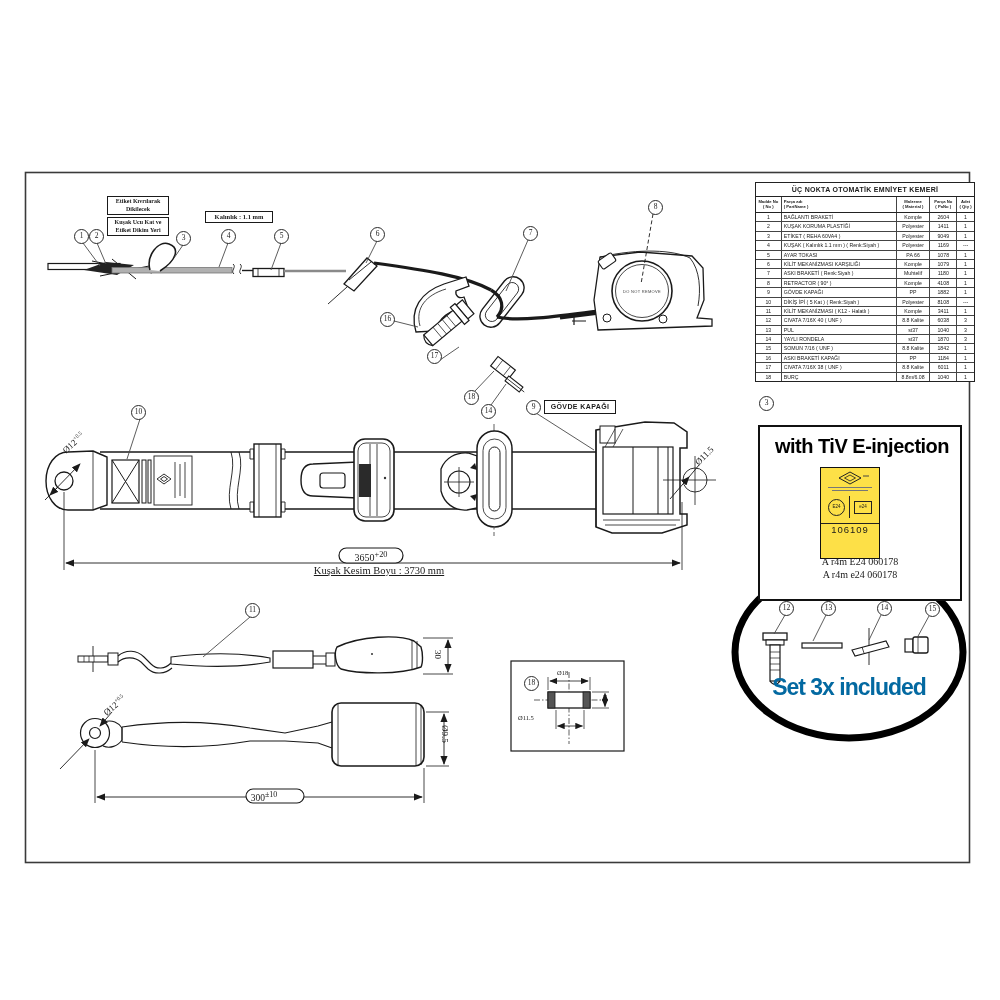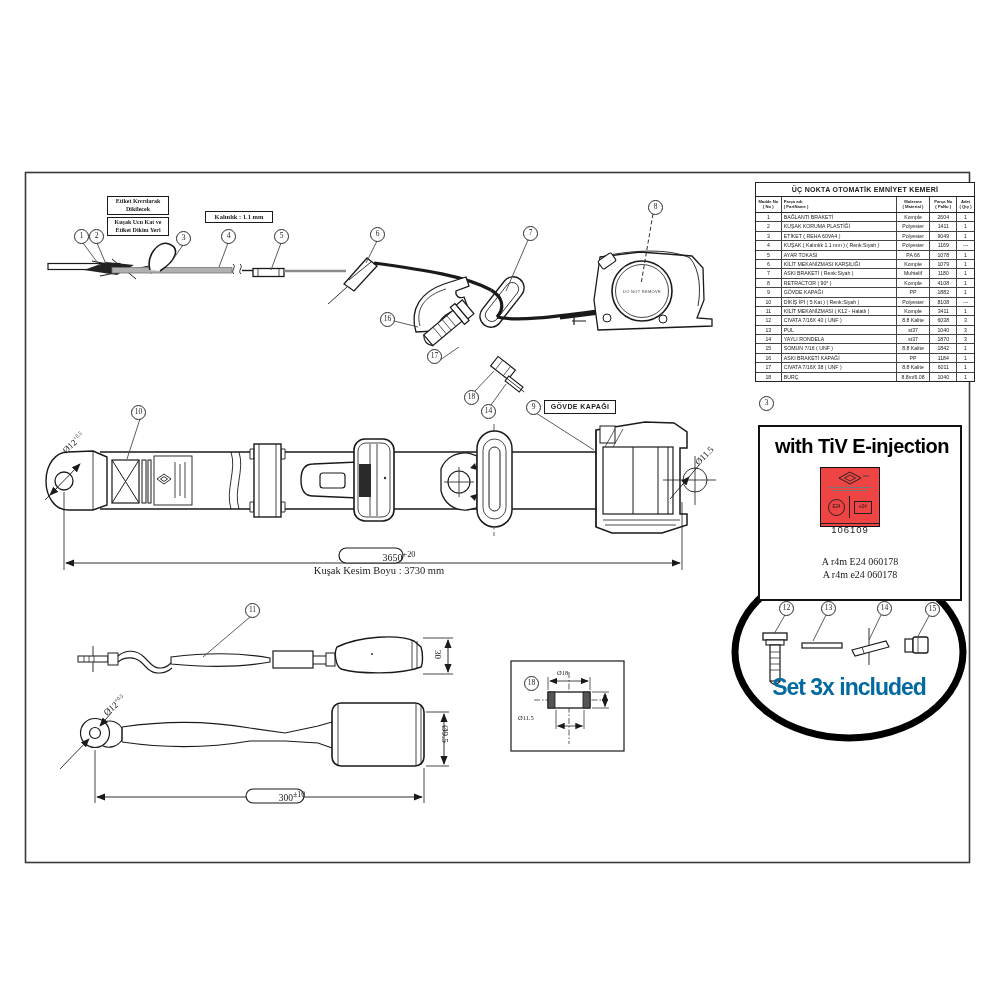--- a/index.html
+++ b/index.html
@@ -11,22 +11,22 @@
   .notebox{position:absolute;border:1.4px solid #1a1a1a;background:#fff;text-align:center;
            font-size:6px;font-weight:bold;line-height:1.25;padding:1px 2px;}
   
   .callout{position:absolute;width:13px;height:13px;border:1px solid #2a2a2a;border-radius:50%;
            background:#fff;font-size:7.5px;line-height:12px;text-align:center;
            font-family:"Liberation Serif",serif;}
   
   .dim{position:absolute;font-size:9px;white-space:nowrap;}
   .dim sup{font-size:5.5px;}
   .rot{transform-origin:left top;}
-  .oval-label{position:absolute;text-align:center;font-size:10px;white-space:nowrap;padding-left:28px;}
-  .underline{}
+  .oval-label{position:absolute;text-align:center;font-size:10px;white-space:nowrap;}
+  .underline{text-decoration:underline;}
   
   .boxlabel{position:absolute;border:1px solid #1a1a1a;background:#fff;text-align:center;
             font-family:"Liberation Sans",sans-serif;font-size:7px;font-weight:bold;
             letter-spacing:.4px;line-height:11px;}
   .tinytext{position:absolute;font-family:"Liberation Sans",sans-serif;color:#444;
             text-align:center;}
   
   .ptable{position:absolute;left:755px;top:182px;width:220px;background:#fff;
           border:1px solid #222;box-sizing:border-box;font-family:"Liberation Sans",sans-serif;}
   .pt-title{height:13px;border-bottom:1px solid #222;font-size:7px;font-weight:bold;
@@ -42,22 +42,22 @@
   .pcell.c1{width:116px;text-align:left;padding-left:2px;}
   .pcell.c2{width:34px;}
   .pcell.c3{width:27px;}
   .pcell.c4{width:17px;border-right:none;}
   
   .tivbox{position:absolute;left:758px;top:392px;width:204px;height:176px;border:2px solid #111;
           background:#fff;box-sizing:border-box;margin-top:33px;}
   .tiv-title{position:absolute;left:6px;top:8px;width:192px;text-align:center;
              font-family:"Liberation Sans",sans-serif;font-weight:bold;font-size:20px;
              letter-spacing:-.5px;color:#000;}
-  .cert-label{position:absolute;left:60px;top:40px;width:60px;height:60px;border:1.5px solid #111;
-              background:#ef4444;box-sizing:border-box;}
+  .cert-label{position:absolute;left:60px;top:40px;width:60px;height:92px;border:1.5px solid #111;
+              background:#fde047;box-sizing:border-box;}
   .cl-bar{margin:1.5px auto 0 auto;height:1.6px;background:#777;}
   .cl-marks{display:flex;justify-content:center;align-items:center;margin-top:3px;height:26px;}
   .cl-circle{width:15px;height:15px;border:1px solid #222;border-radius:50%;font-size:4.5px;
              line-height:14px;text-align:center;font-family:"Liberation Sans",sans-serif;}
   .cl-square{width:16px;height:11px;border:1px solid #222;font-size:4.5px;line-height:10px;
              text-align:center;font-family:"Liberation Sans",sans-serif;}
   .cl-div{width:1px;height:22px;background:#222;margin:0 4px;}
   .cl-num{border-top:1px solid #222;margin-top:3px;text-align:center;font-size:9.5px;
           letter-spacing:1px;font-family:"Liberation Sans",sans-serif;}
   .tiv-approvals{position:absolute;left:0;top:128px;width:100%;text-align:center;

